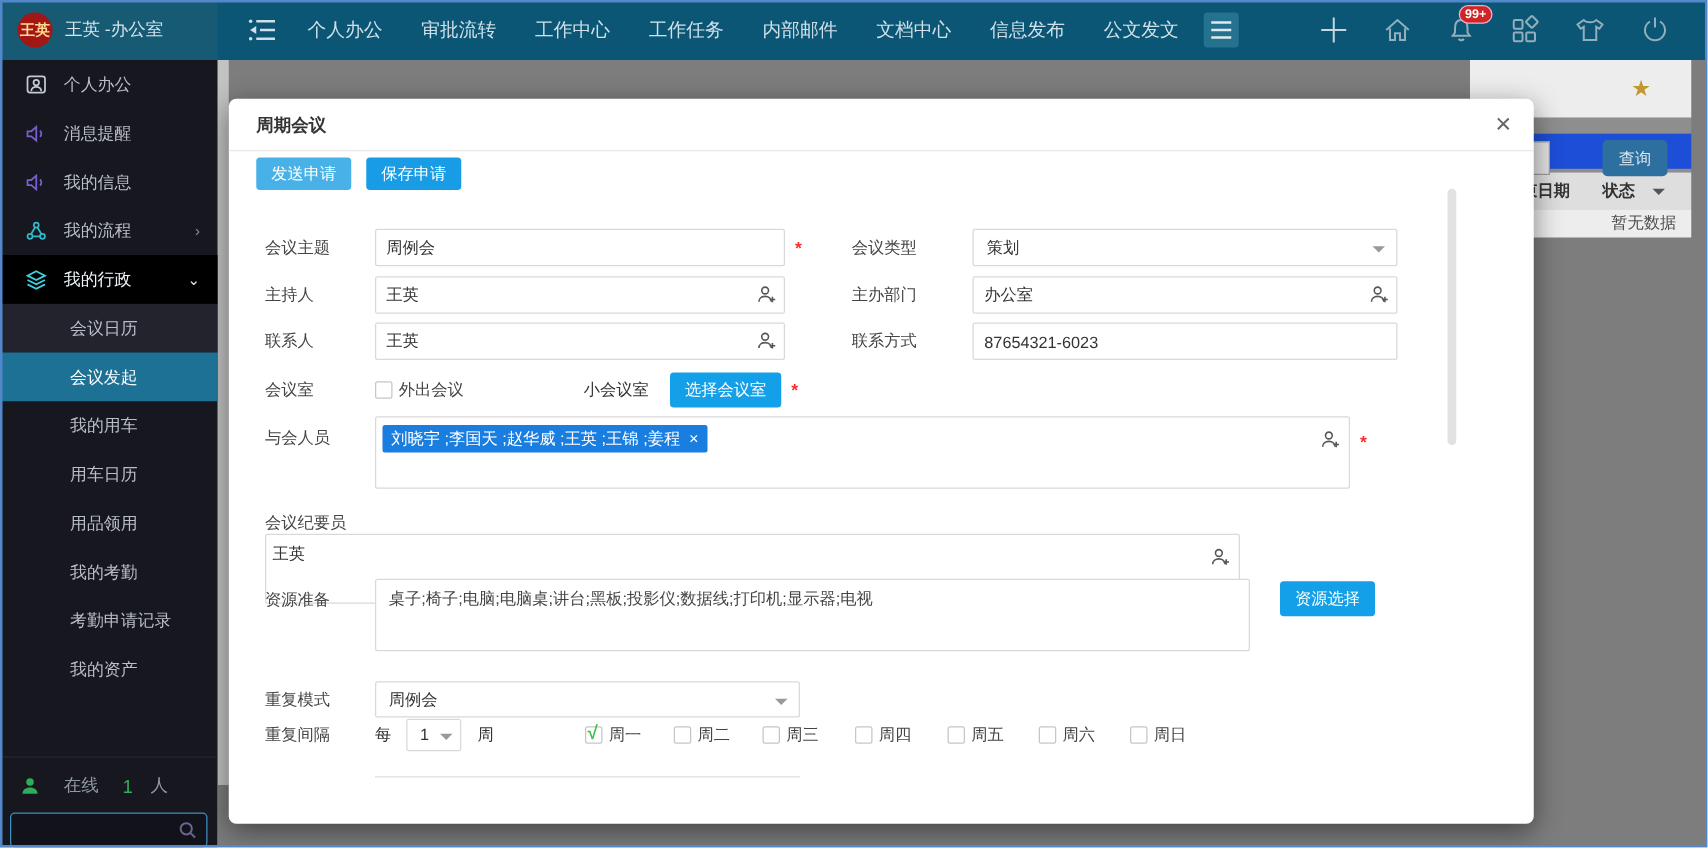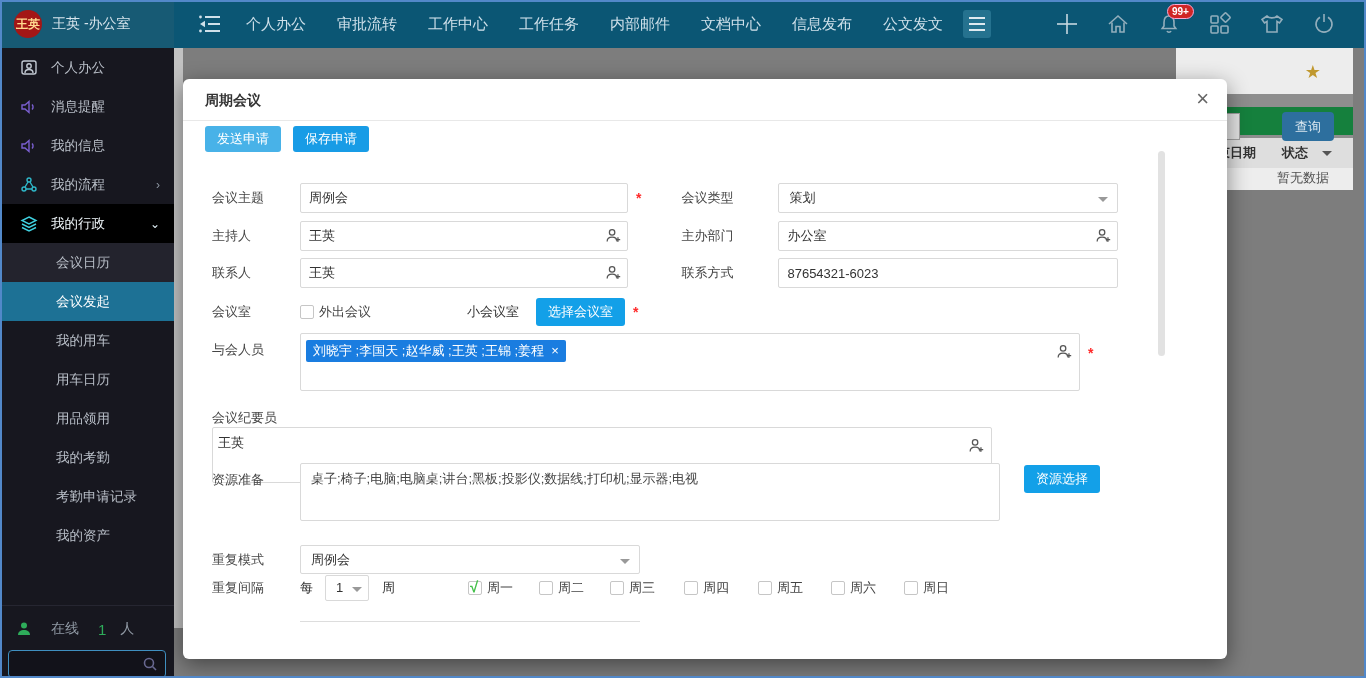--- a/index.html
+++ b/index.html
@@ -50,32 +50,32 @@
   .sb-search svg { position:absolute; right:8px; top:6px; }
 
   
   #overlay { position:absolute; left:174px; top:48px; width:1192px; height:630px;
              background:var(--overlay-gray,#7d7d7d); z-index:1; }
   #under-left { position:absolute; left:174px; top:48px; width:9px; height:580px; background:#c2c2c2; z-index:2; }
   #under-panel { position:absolute; left:1176px; top:48px; width:177px; z-index:2; }
   .up-fav { height:46px; background:#ededed; position:relative; }
   .up-star { position:absolute; right:32px; top:13px; color:var(--star-gold,#c0982f); font-size:18px; }
   .up-band { height:13px; background:#8e8e8e; }
-  .up-search { height:28px; background:#15803d; position:relative; }
+  .up-search { height:28px; background:#1d4ed8; position:relative; }
   .up-search input { position:absolute; left:0; top:6px; width:64px; height:27px;
                      background:#e3e3e3; border:1px solid #9f9f9f; }
   .up-query { position:absolute; right:19px; top:5px; width:52px; height:29px; background:#2d6f9e;
               color:#d9e6ef; border:none; border-radius:4px; font-size:13px; }
   .up-line { height:3px; background:#8e8e8e; }
   .up-head { height:30px; background:#dedede; display:flex; align-items:center; font-weight:bold; color:#333; }
   .up-col1 { margin-left:2px; }
   .up-col2 { margin-left:26px; }
   .up-caret { width:0; height:0; border-left:5px solid transparent; border-right:5px solid transparent;
               border-top:5px solid #555; margin-left:14px; }
-  .up-empty { height:22px; background:#ededed; color:#4f4f4f; text-align:right; padding-right:24px; line-height:20px; }
+  .up-empty { height:22px; background:#ededed; color:#4f4f4f; text-align:right; padding-right:12px; line-height:20px; }
 
   
   #modal { position:absolute; left:183px; top:48px; width:1044px; height:580px; background:#fff;
            border-radius:6px; box-shadow:0 6px 22px rgba(0,0,0,.45); z-index:4;margin-top:31px; }
   .m-header { height:42px; border-bottom:1px solid #e8e8e8; position:relative; }
   .m-title { line-height:42px; padding-left:22px; font-size:14px; font-weight:bold; color:#333; }
   .m-close { position:absolute; right:18px; top:8px; font-size:22px; color:#666; cursor:pointer; line-height:24px; }
   .m-toolbar { height:29px; display:flex; align-items:center; gap:12px; padding-left:22px; margin-top:3px; }
   .btn { border:none; border-radius:3px; color:#fff; font-size:13px; height:26px; padding:0 12px; cursor:pointer; }
   .btn-send { background:#48b2e8; }

